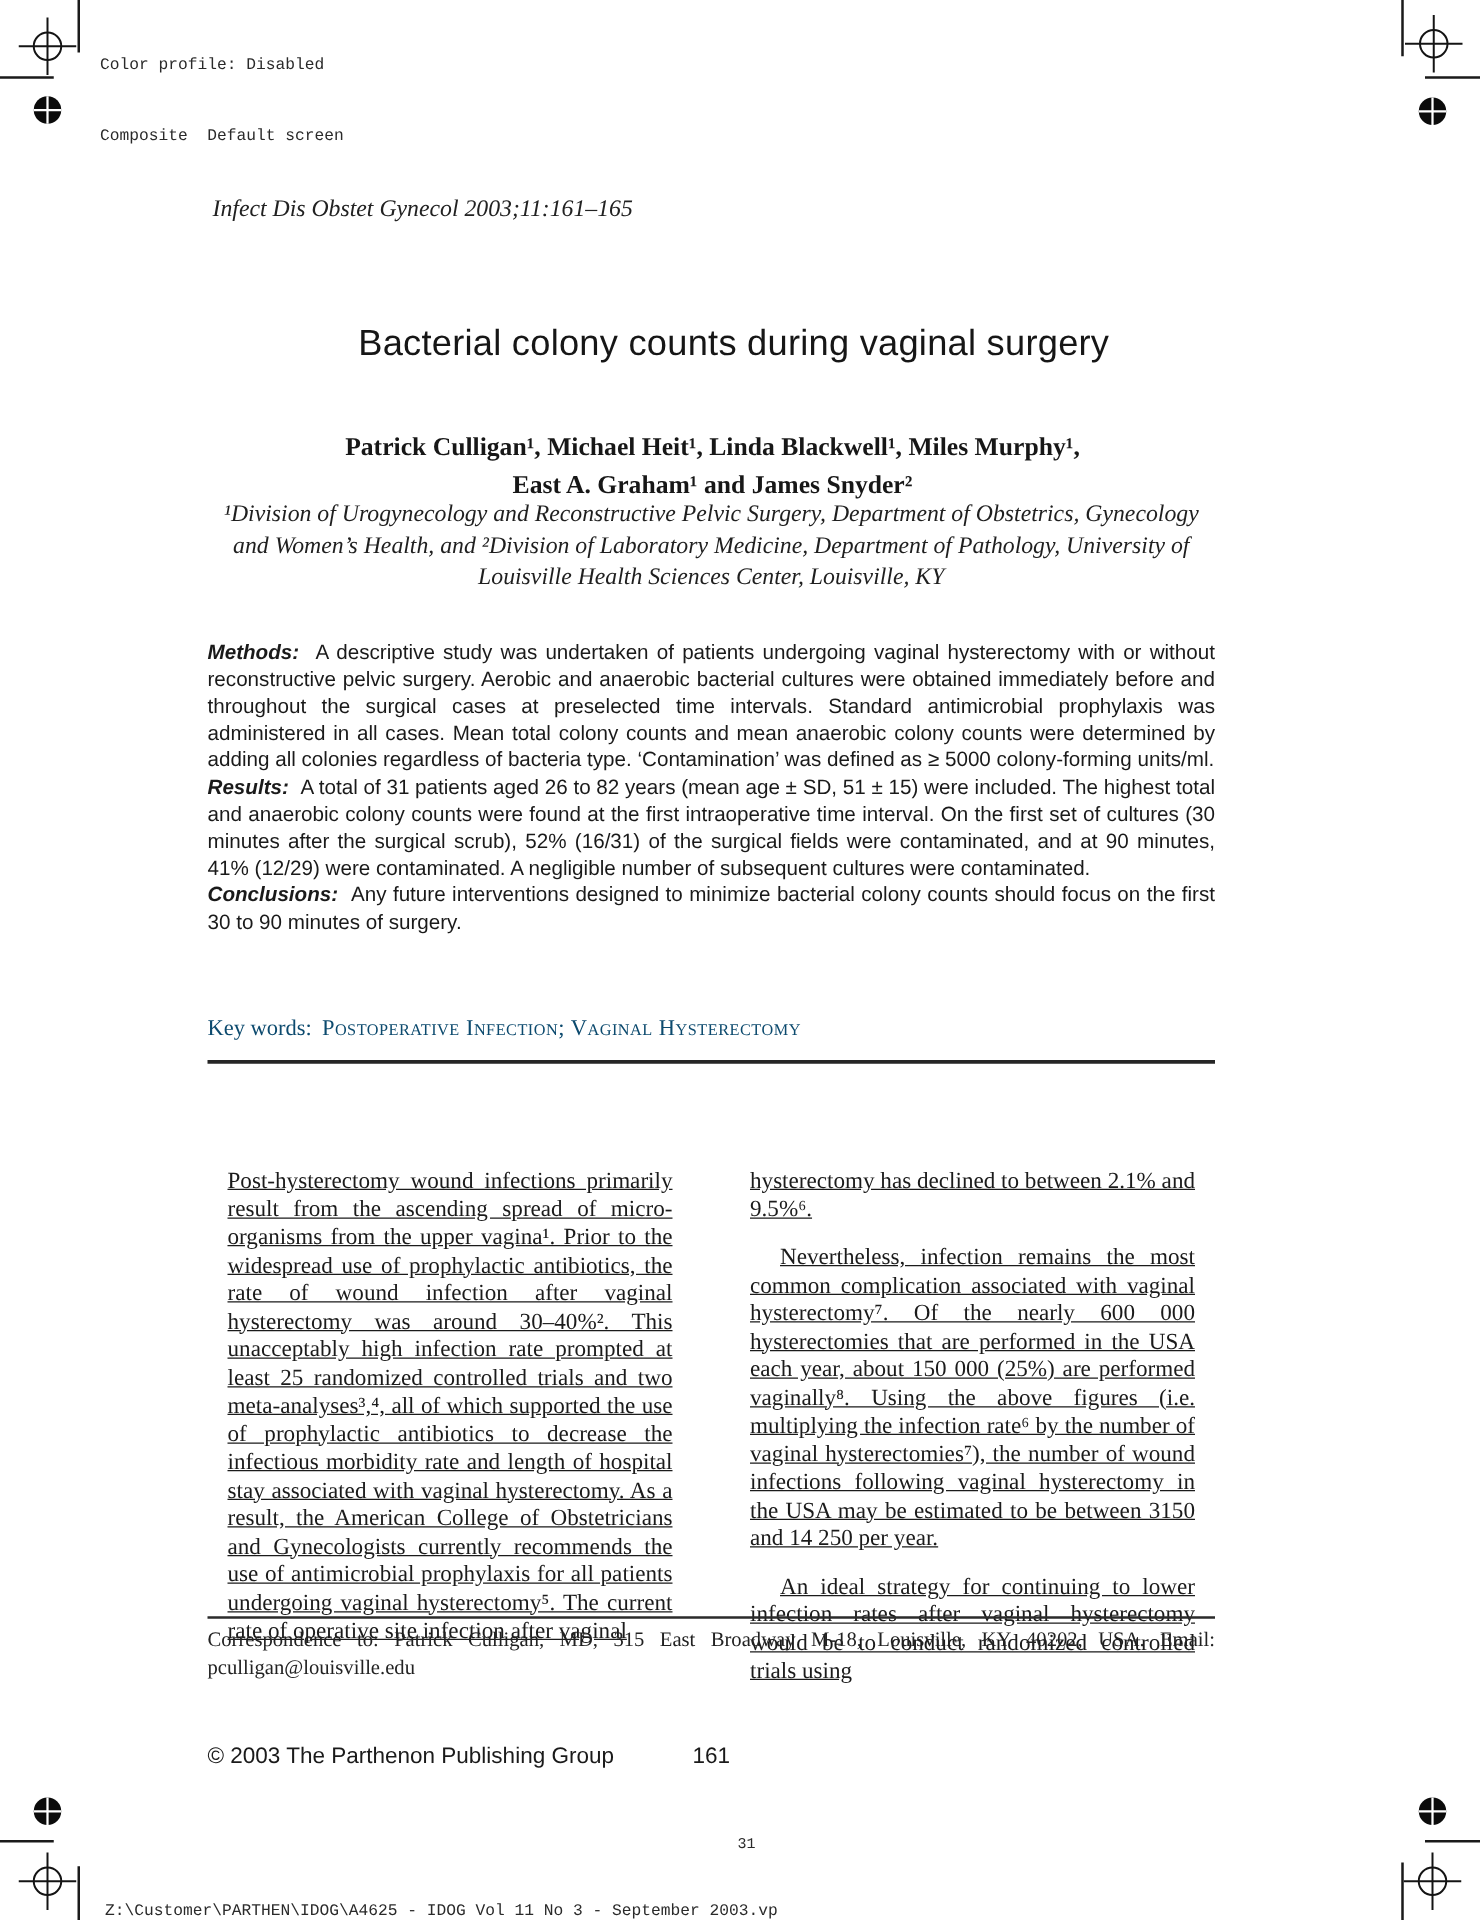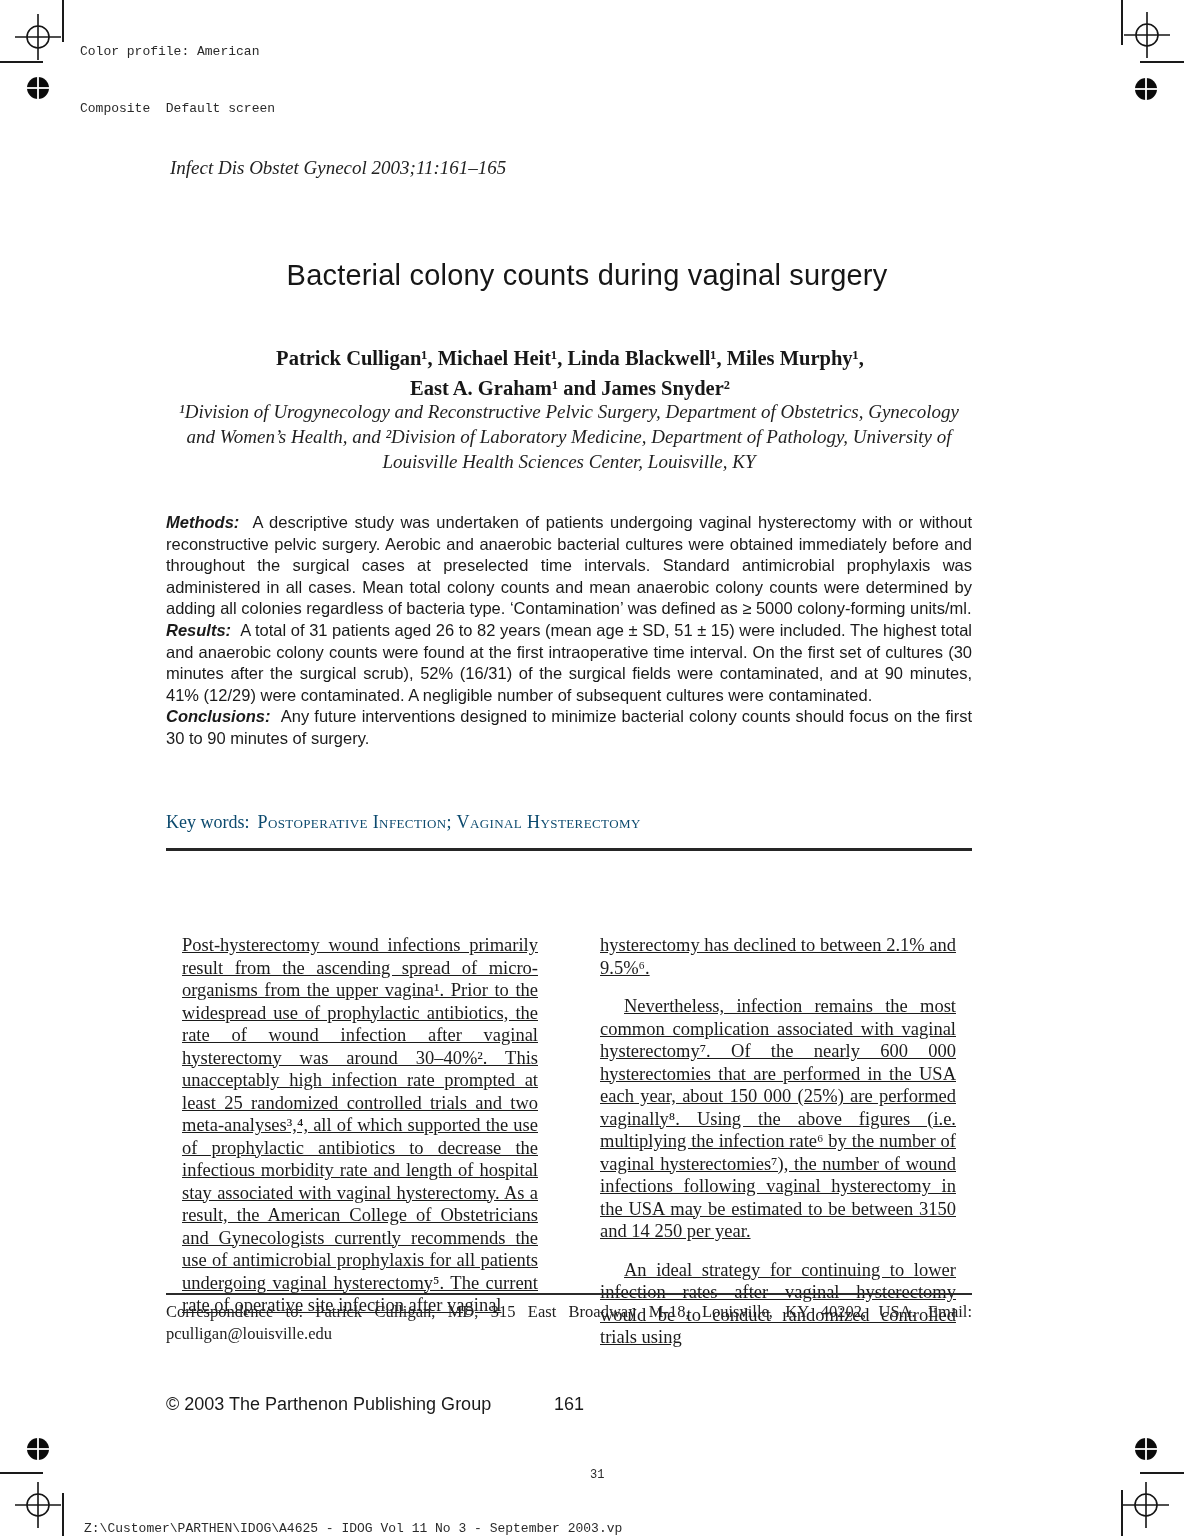--- a/index.html
+++ b/index.html
@@ -84,21 +84,21 @@
   .footer .pageno{position:absolute;left:50%;transform:translateX(-50%);top:0;}
 
   .sheet-no{position:absolute;left:590px;top:1466px;font-size:12px;}
   .print-footer{position:absolute;left:84px;top:1481px;}
   .print-header{position:absolute;left:80px;top:4px;}
 </style>
 </head>
 <body>
 
 <div class="print-header mono">
-  <div>Color profile: American</div>
+  <div>Color profile: Disabled</div>
   <div>Composite  Default screen</div>
 </div>
 
 <div class="vline" style="left:62px;top:0;height:42px;"></div>
 <div class="crosshair" style="left:14px;top:13px;">
   <svg width="48" height="48">
       <circle cx="24" cy="24" r="11" fill="none" stroke="#141414" stroke-width="1.6"></circle>
       <line x1="1" y1="24" x2="47" y2="24" stroke="#141414" stroke-width="1.6"></line>
       <line x1="24" y1="1" x2="24" y2="47" stroke="#141414" stroke-width="1.6"></line>
     </svg>

